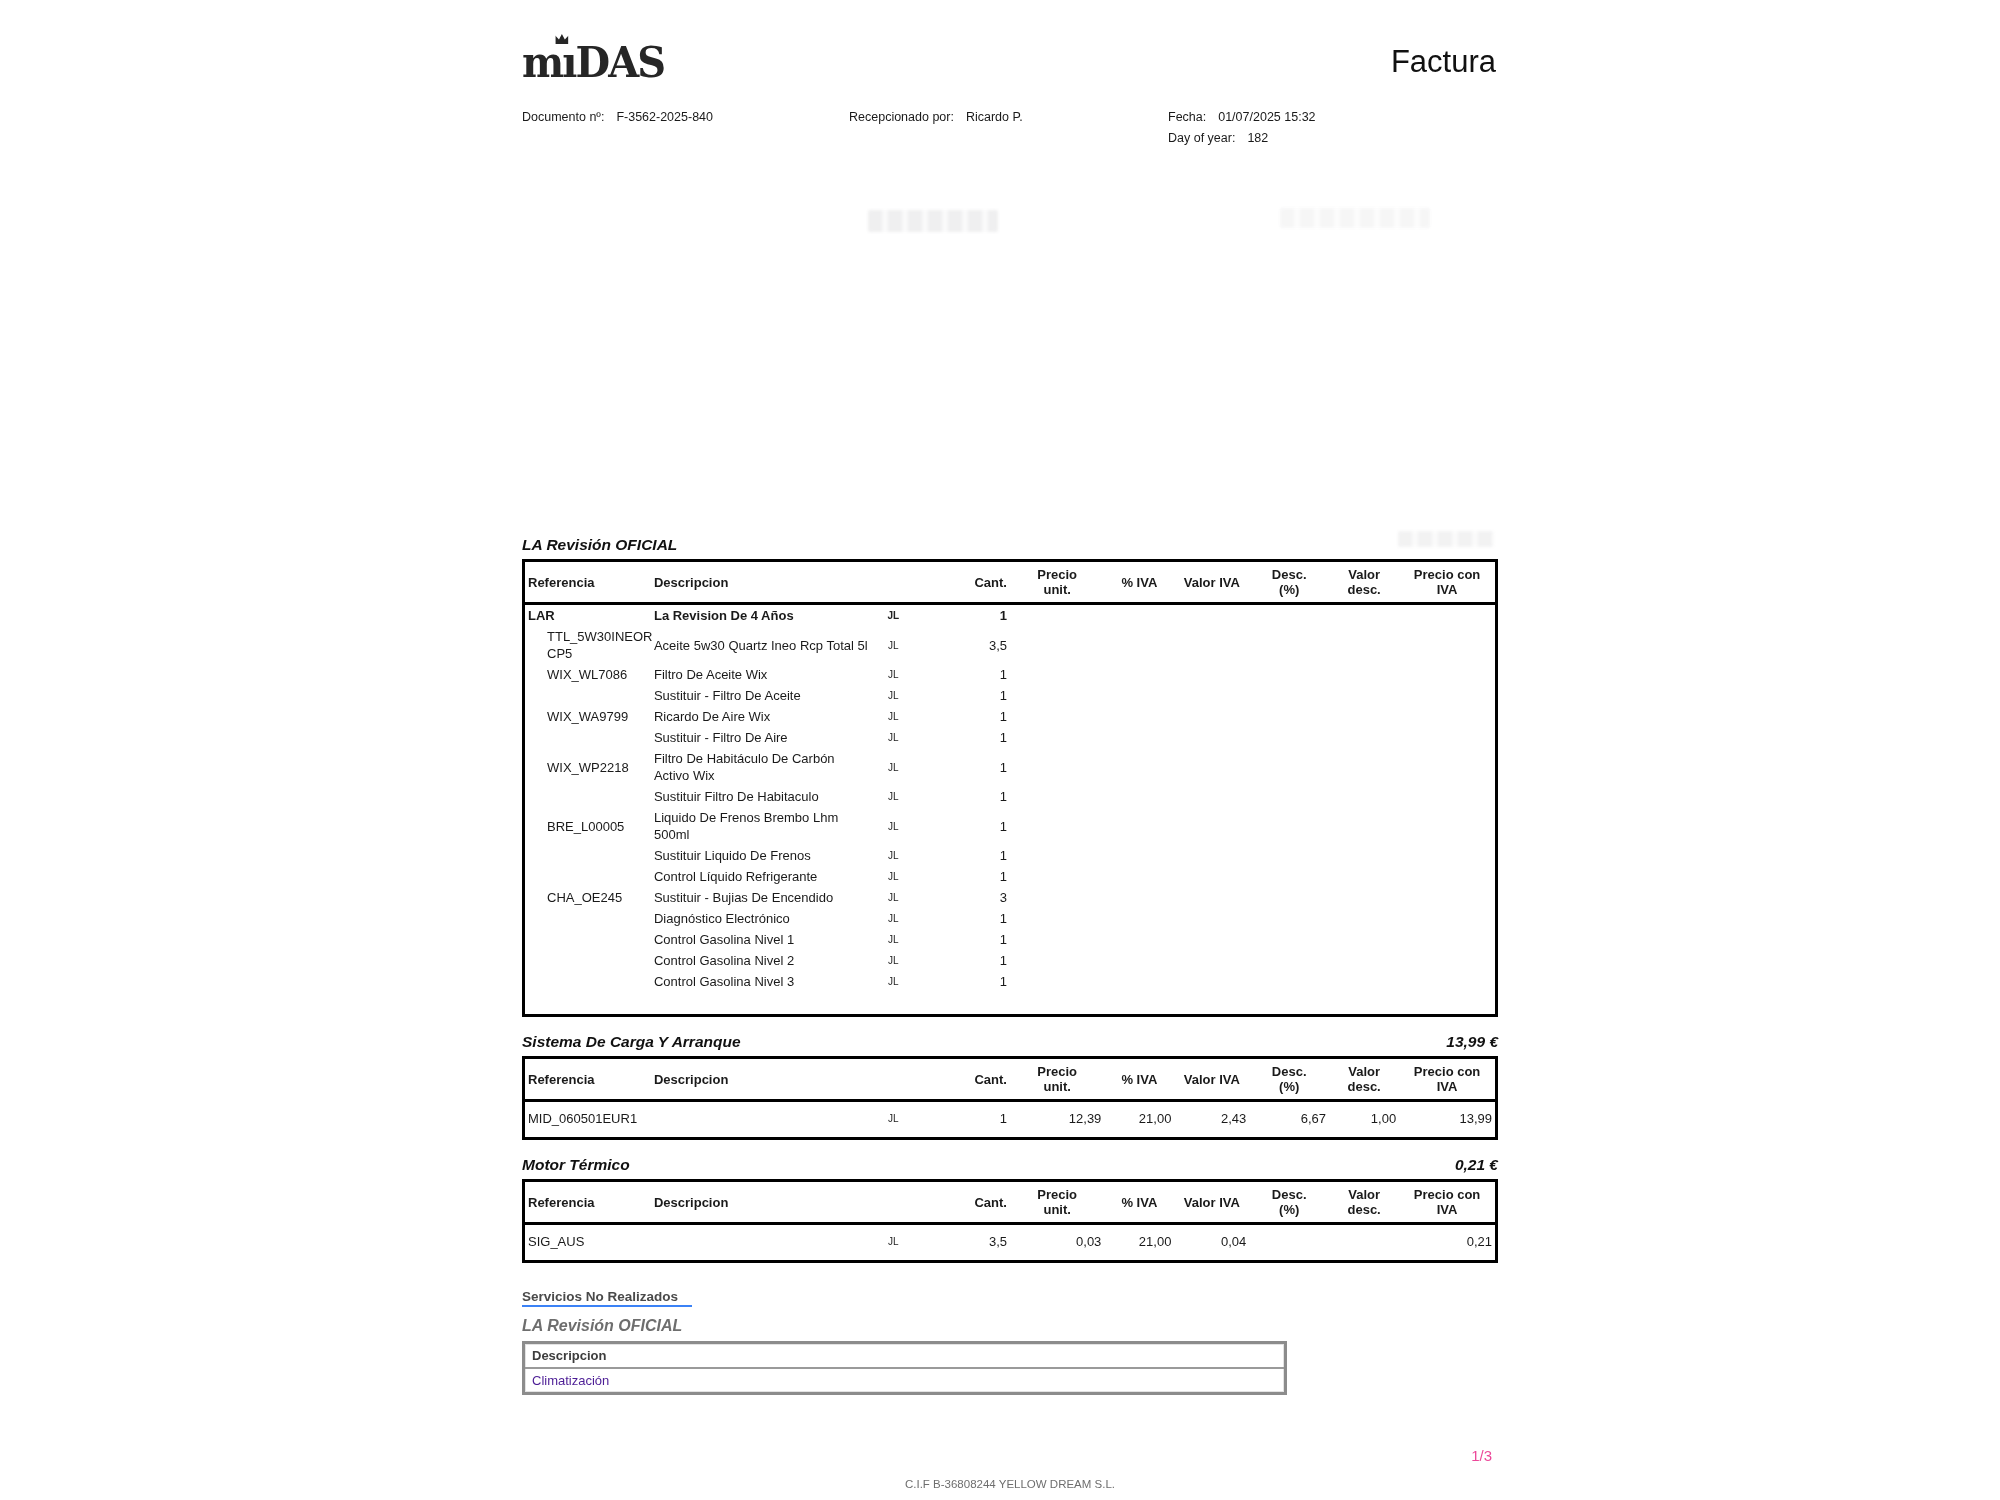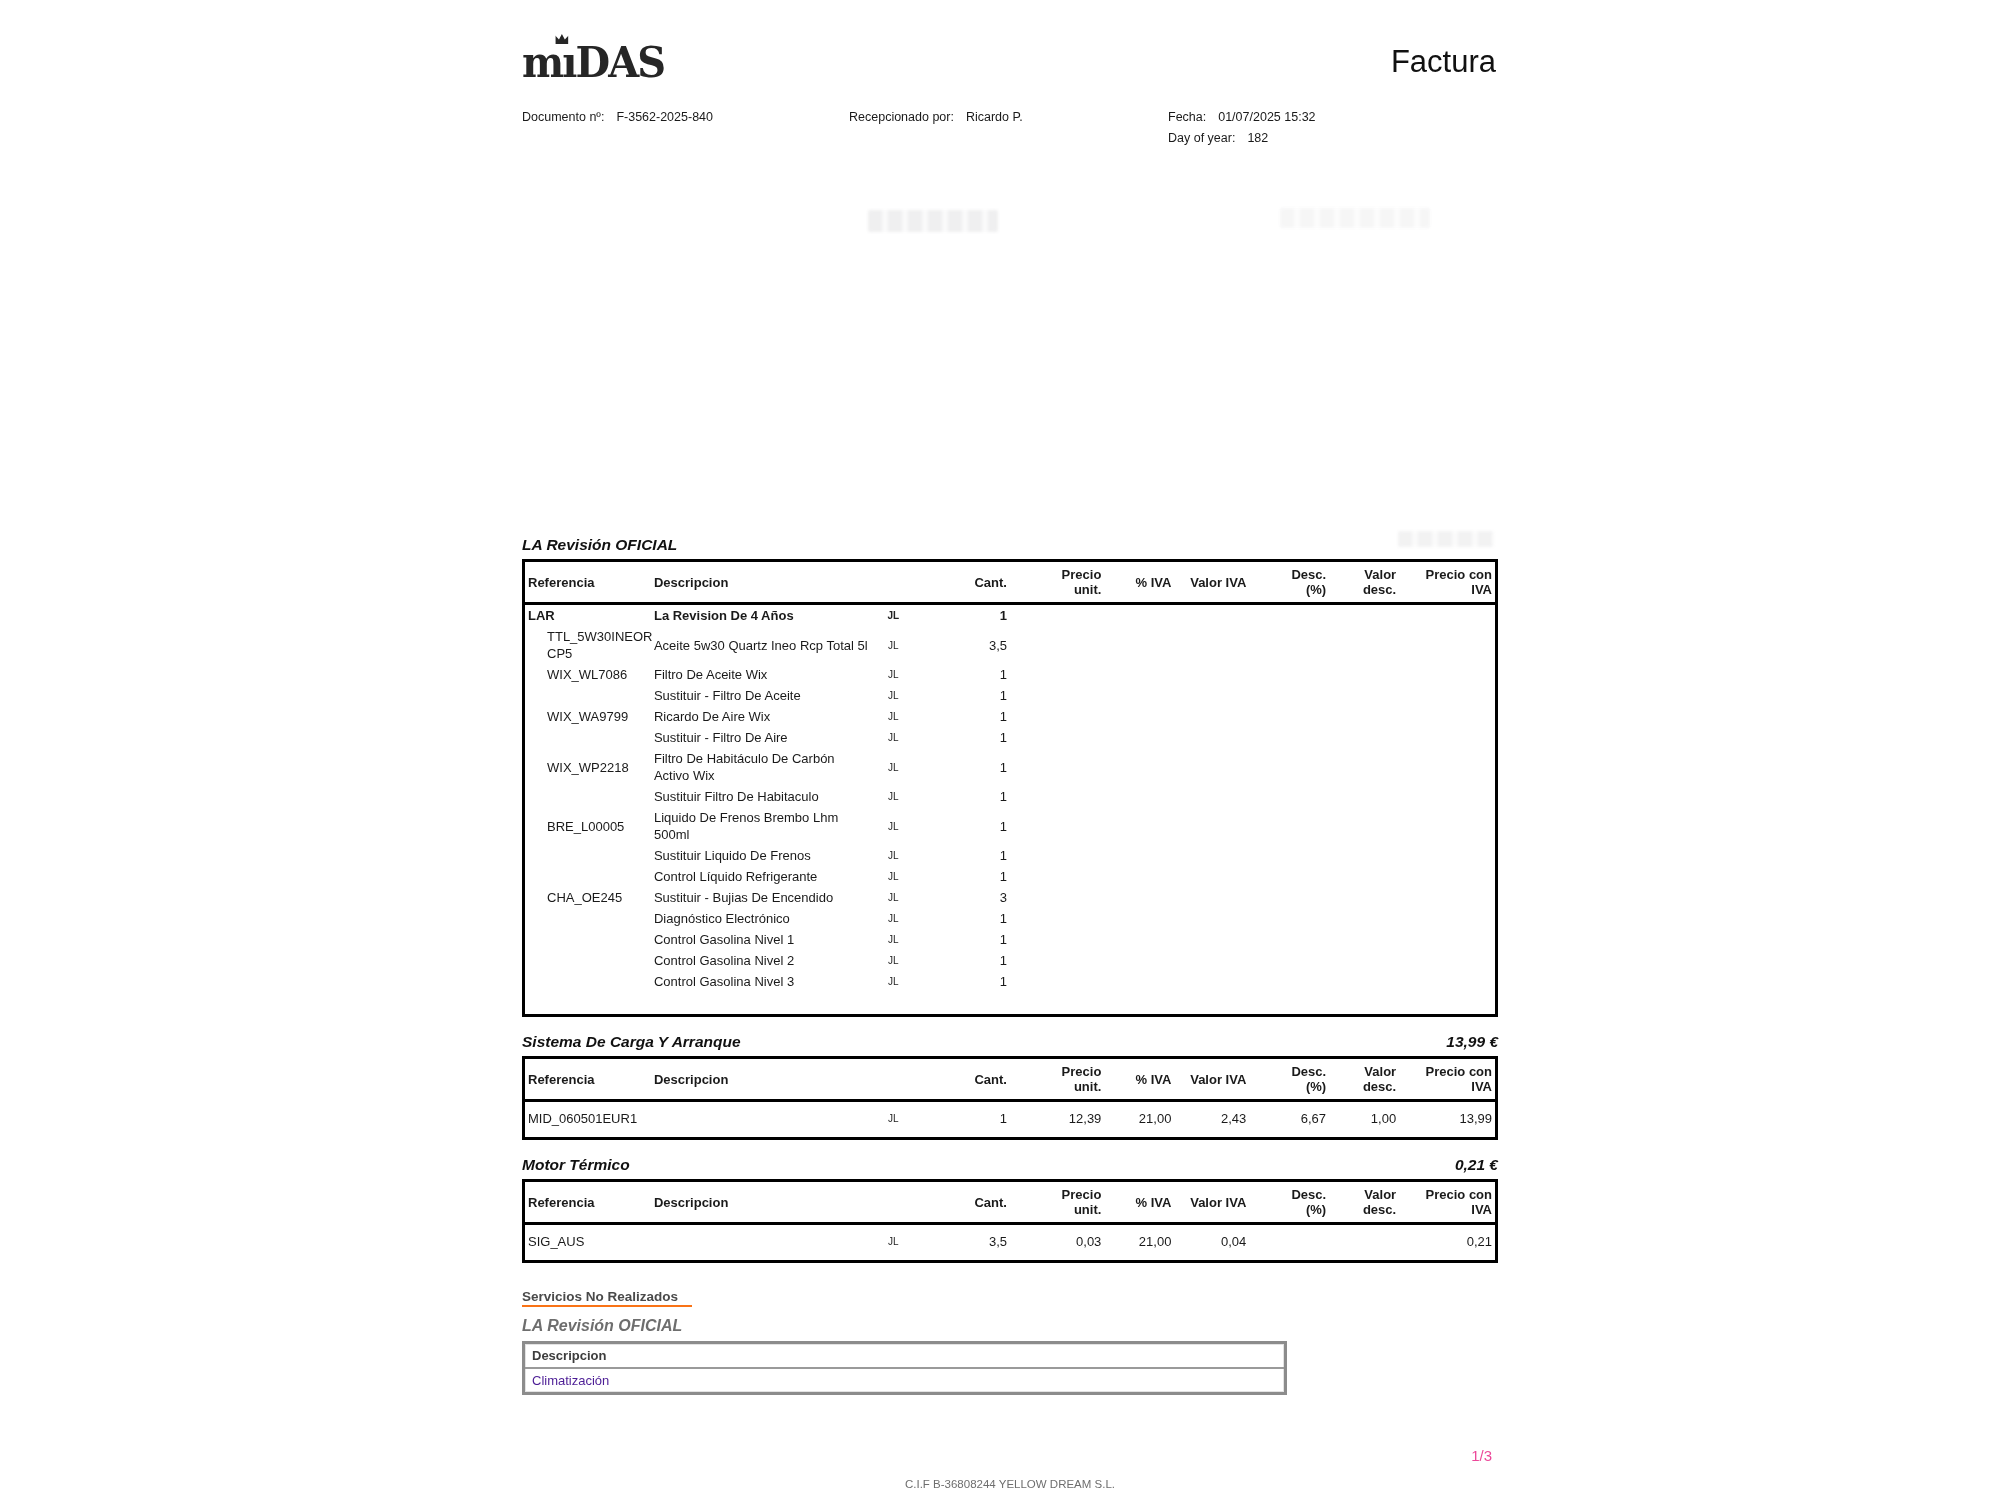--- a/index.html
+++ b/index.html
@@ -37,36 +37,36 @@
   .section-bar { display:flex; justify-content:space-between; align-items:flex-end;
                  font-size:15.5px; font-weight:bold; font-style:italic; color:#111;
                  margin-bottom:5px; }
   .section-bar.later { margin-top:16px; }
 
   table { width:100%; border-collapse:collapse; table-layout:fixed;
           border:3px solid #000; }
   thead th { border-bottom:3px solid #000; font-size:13px; font-weight:bold;
              padding:5px 3px; vertical-align:middle; white-space:pre-line; line-height:15px; }
   th.h-left { text-align:left; }
-  th.h-right{ text-align:right; }
+  th.h-right{ text-align:center; }
   th.h-cant { text-align:right; }
   td { font-size:13px; padding:2px 3px; vertical-align:middle; line-height:17px; }
   td.c-ref { text-align:left; }
   td.c-ref.indent { padding-left:22px; }
   td.c-desc { text-align:left; }
   td.c-unit { font-size:10px; text-align:center; color:#222; }
   td.c-cant, td.c-precio_unit, td.c-pct_iva, td.c-valor_iva,
   td.c-desc_pct, td.c-valor_desc, td.c-precio_con_iva { text-align:right; }
   tr.bold-row td { font-weight:bold; }
   table.main tbody tr:last-child td { padding-bottom:24px; }
   table.single td { padding-top:8px; padding-bottom:10px; }
 
   
   .nd-heading { margin-top:26px; font-size:13.5px; font-weight:bold; color:#4a4a4a;
-                display:inline-block; border-bottom:2px solid #f97316; padding-right:14px;
+                display:inline-block; border-bottom:2px solid #3b82f6; padding-right:14px;
                 padding-bottom:1px; }
   .nd-sub { margin-top:10px; font-size:16px; font-weight:bold; font-style:italic; color:#6e6e6e; }
   .nd-table { width:765px; border:3px solid #8c8c8c; border-collapse:collapse;
               margin-top:6px; box-shadow:inset 0 0 0 1px #e3e3e3; }
   .nd-table td { font-size:13px; padding:3px 7px; }
   .nd-table .nd-head td { font-weight:bold; color:#3d3d3d; border-bottom:2px solid #9a9a9a; }
   .nd-table .nd-row td { color:#4c1d95; }
 
   
   .footer { position:absolute; left:0; top:1444px; width:100%; text-align:center;

